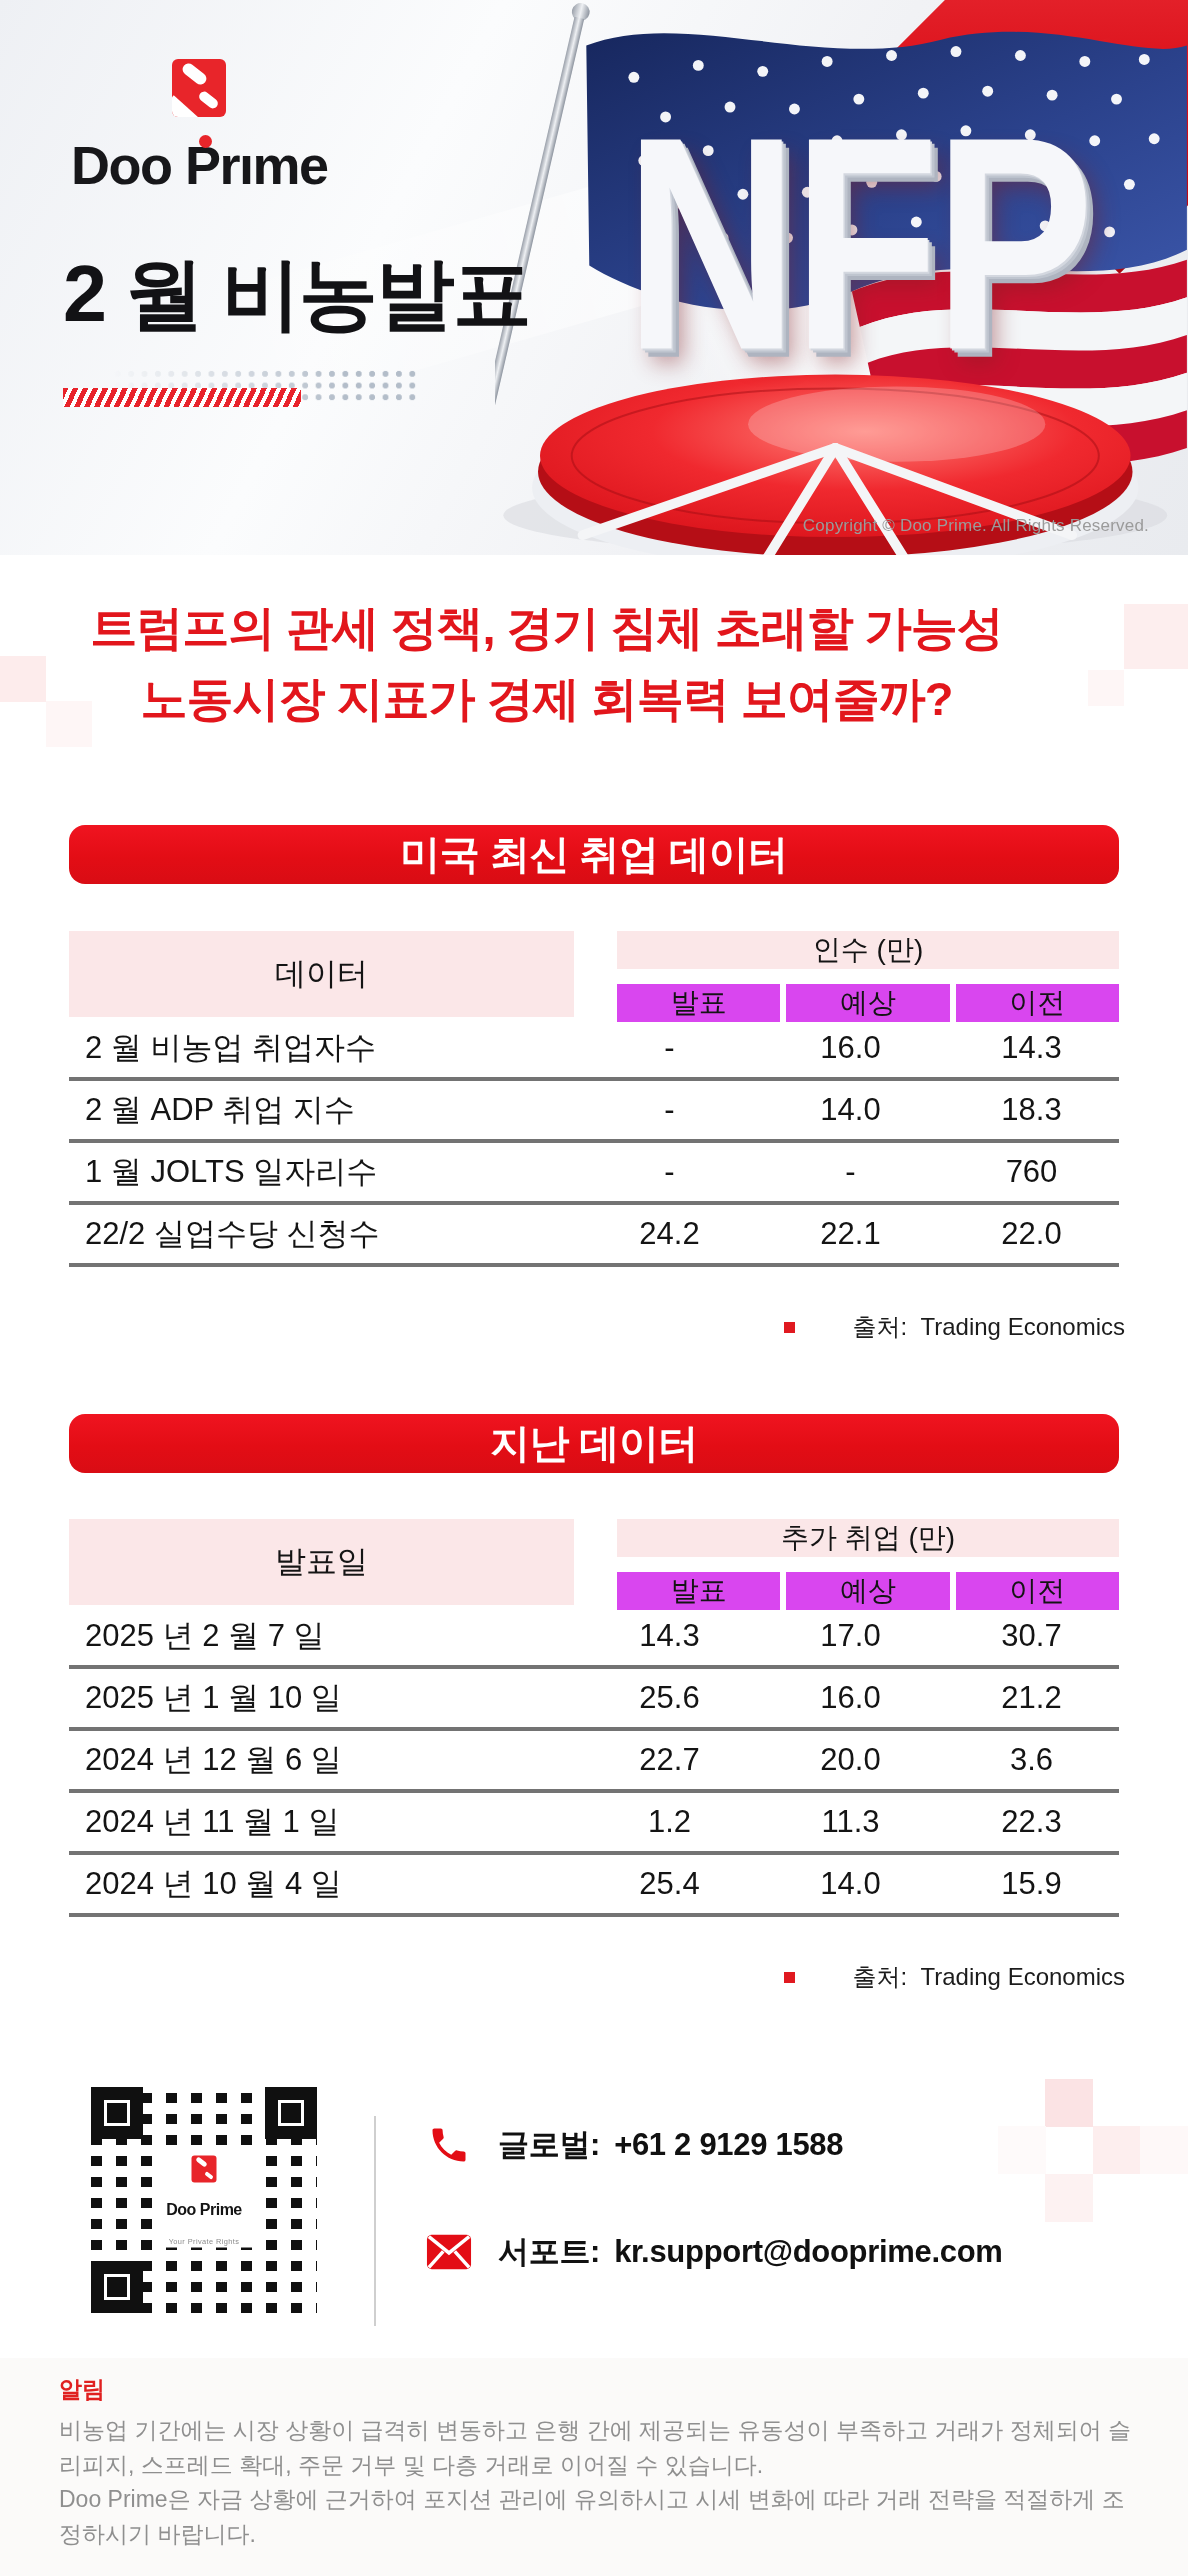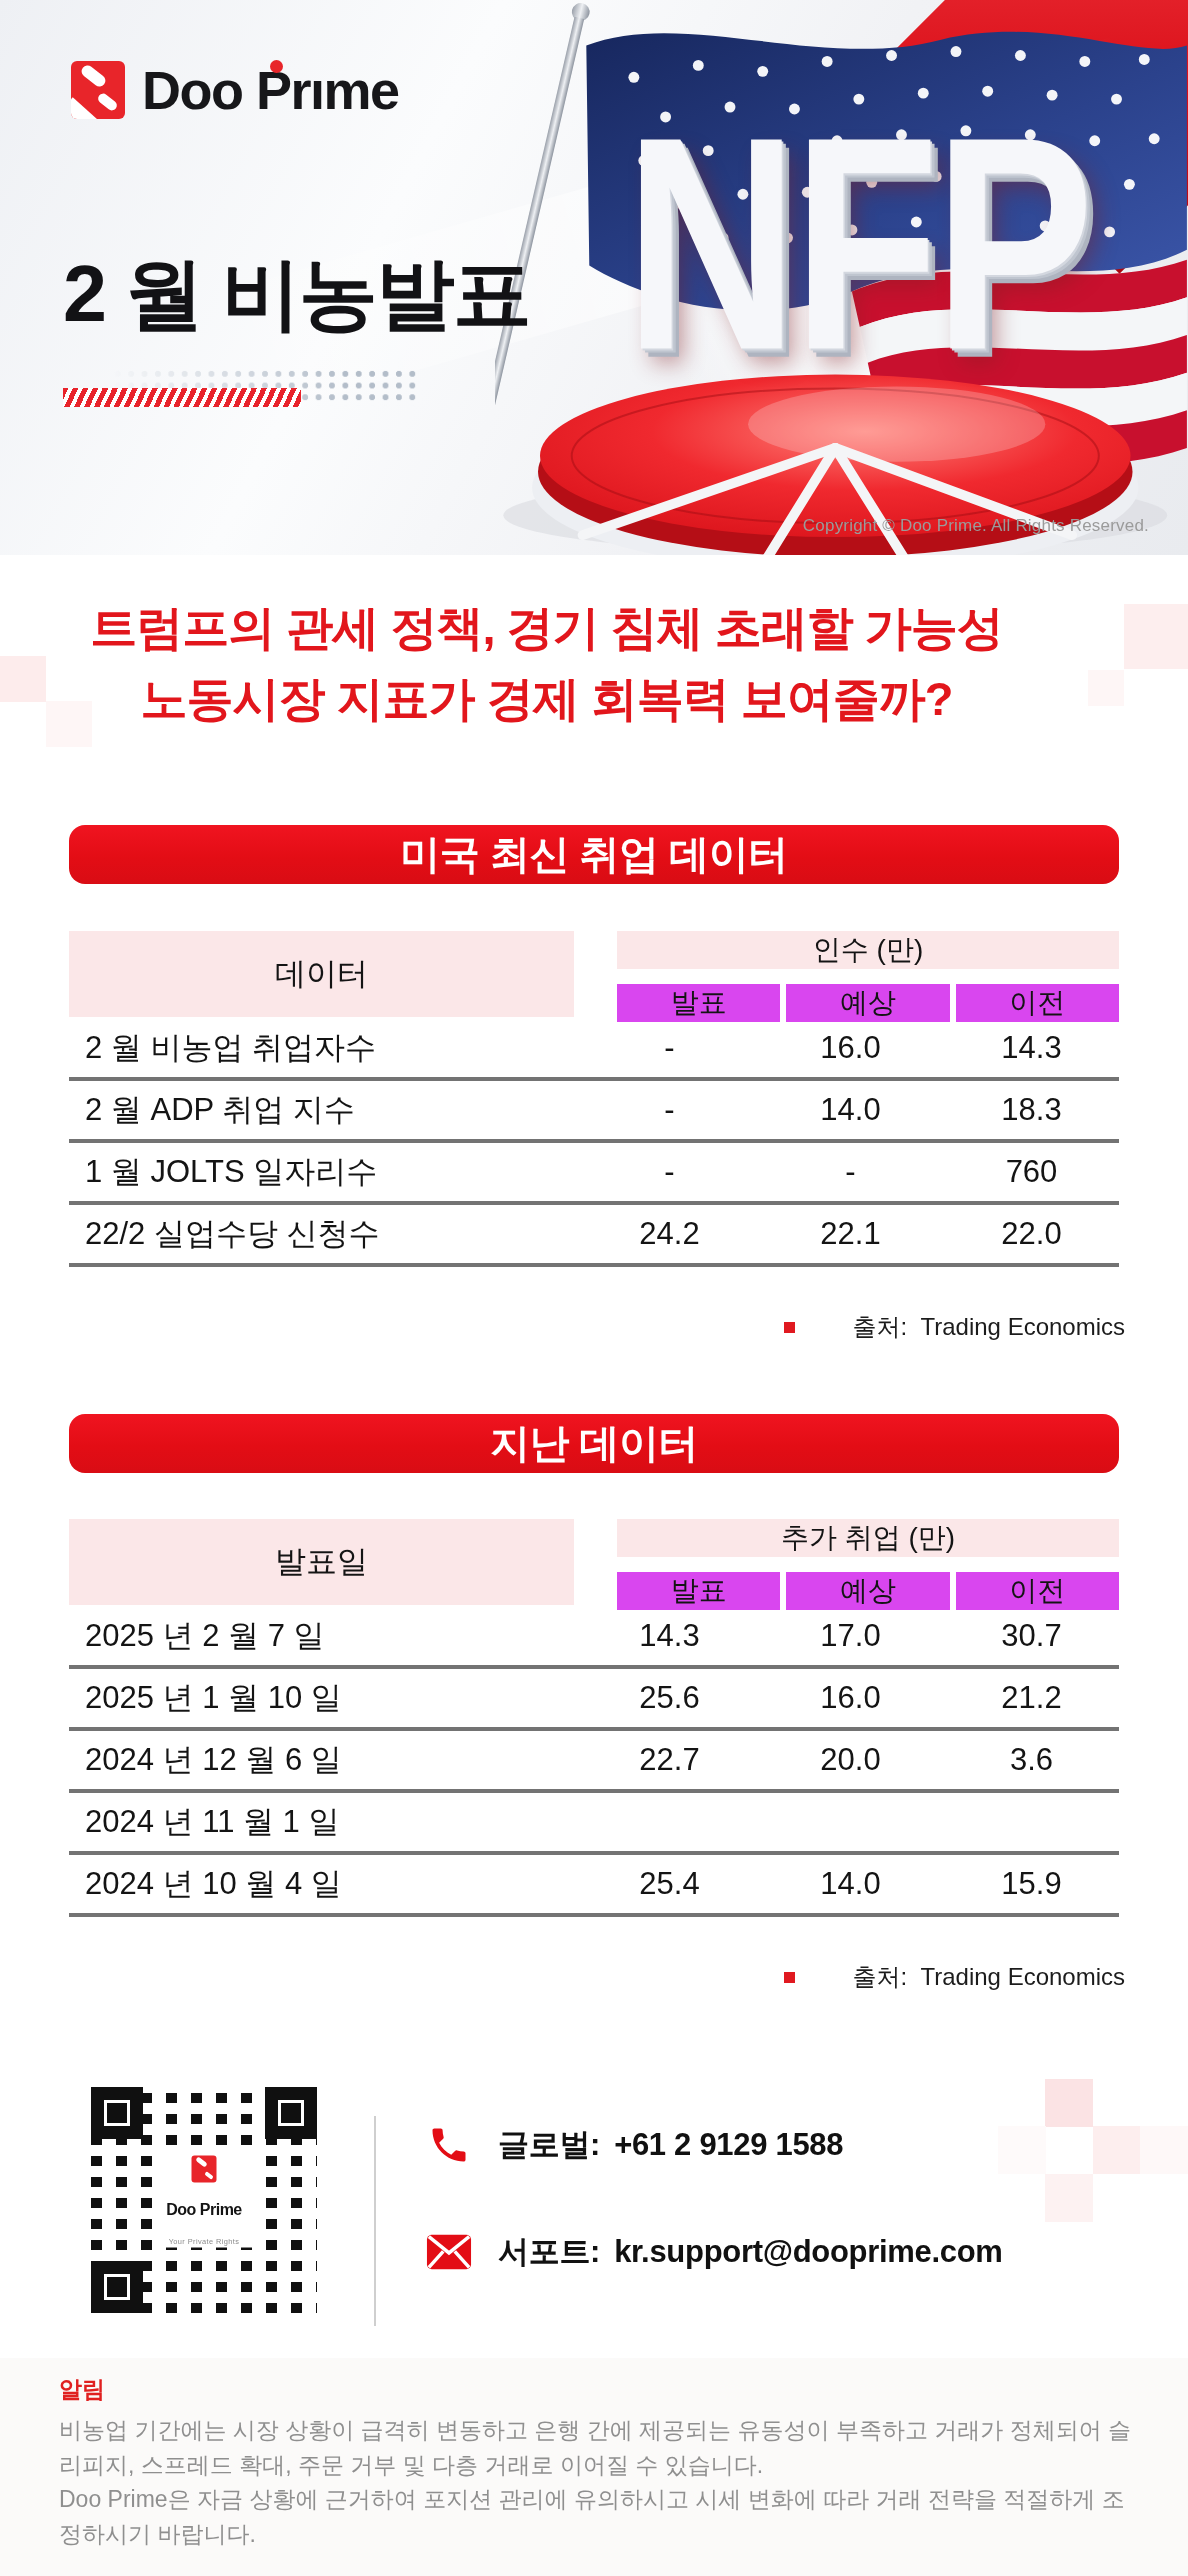--- a/index.html
+++ b/index.html
@@ -18,21 +18,21 @@
             background:linear-gradient(90deg,rgba(255,255,255,0) 0%,rgba(255,255,255,.55) 45%,rgba(255,255,255,0) 100%); }
   .glow { position:absolute; left:654px; top:89px; width:436px; height:396px;
           background:radial-gradient(closest-side,rgba(255,255,255,.97) 0%,rgba(255,255,255,.55) 45%,rgba(255,255,255,0) 100%); }
   .flag-svg { position:absolute; left:495px; top:0; width:694px; height:555px; }
   .podium-svg { position:absolute; left:0; top:0; width:1189px; height:555px; }
   .nfp { position:absolute; left:540px; top:77px; width:634px; text-align:center;
          font-size:292px; font-weight:800; letter-spacing:-6px; line-height:1.1;
          color:#f6f7fa; transform:scale(.82,1.04); transform-origin:center top;
          text-shadow:2px 2px 0 #d3d7df, 5px 4px 0 #bfc5cf, 9px 8px 0 #aeb4c0, 14px 14px 24px rgba(130,30,35,.45); }
 
-  .brand { position:absolute; left:71px; top:59px; display:flex; align-items:center; gap:17px; }
+  .brand { position:absolute; left:71px; top:59px; display:flex; align-items:center; gap:17px;flex-direction:column; }
   .brand-mark { position:relative; width:54px; height:58px; background:#e8252a; border-radius:6px; overflow:hidden; }
   .brand-mark .m1 { position:absolute; left:9px; top:9px; width:27px; height:12px; background:#fff; border-radius:7px; transform:rotate(38deg); }
   .brand-mark .m2 { position:absolute; right:7px; bottom:12px; width:21px; height:10px; background:#fff; border-radius:6px; transform:rotate(38deg); }
   .brand-mark .m3 { position:absolute; left:-12px; bottom:-14px; width:34px; height:28px; background:#fff; transform:rotate(42deg); }
   .brand-name { position:relative; font-size:54px; font-weight:800; color:#17171a; letter-spacing:-1.5px; }
   .brand-name .dotless { position:relative; }
   .brand-name .idot { position:absolute; right:116px; top:1px; width:13px; height:13px; border-radius:50%; background:#e8252a; }
 
   .page-title { position:absolute; left:63px; top:242px; font-size:79px; font-weight:800; color:#121215; letter-spacing:-2px; }
 
@@ -332,20 +332,25 @@
       <div class="trow">
         <div class="td-label">2024 년 12 월 6 일</div>
         <div class="td-vals">
           <div class="td-val">22.7</div>
           <div class="td-val">20.0</div>
           <div class="td-val">3.6</div>
         </div>
       </div>
       <div class="trow">
         <div class="td-label">2024 년 11 월 1 일</div>
+        <div class="td-vals">
+          <div class="td-val">1.2</div>
+          <div class="td-val">11.3</div>
+          <div class="td-val">22.3</div>
+        </div>
       </div>
       <div class="trow">
         <div class="td-label">2024 년 10 월 4 일</div>
         <div class="td-vals">
           <div class="td-val">25.4</div>
           <div class="td-val">14.0</div>
           <div class="td-val">15.9</div>
         </div>
       </div>
     </div>

